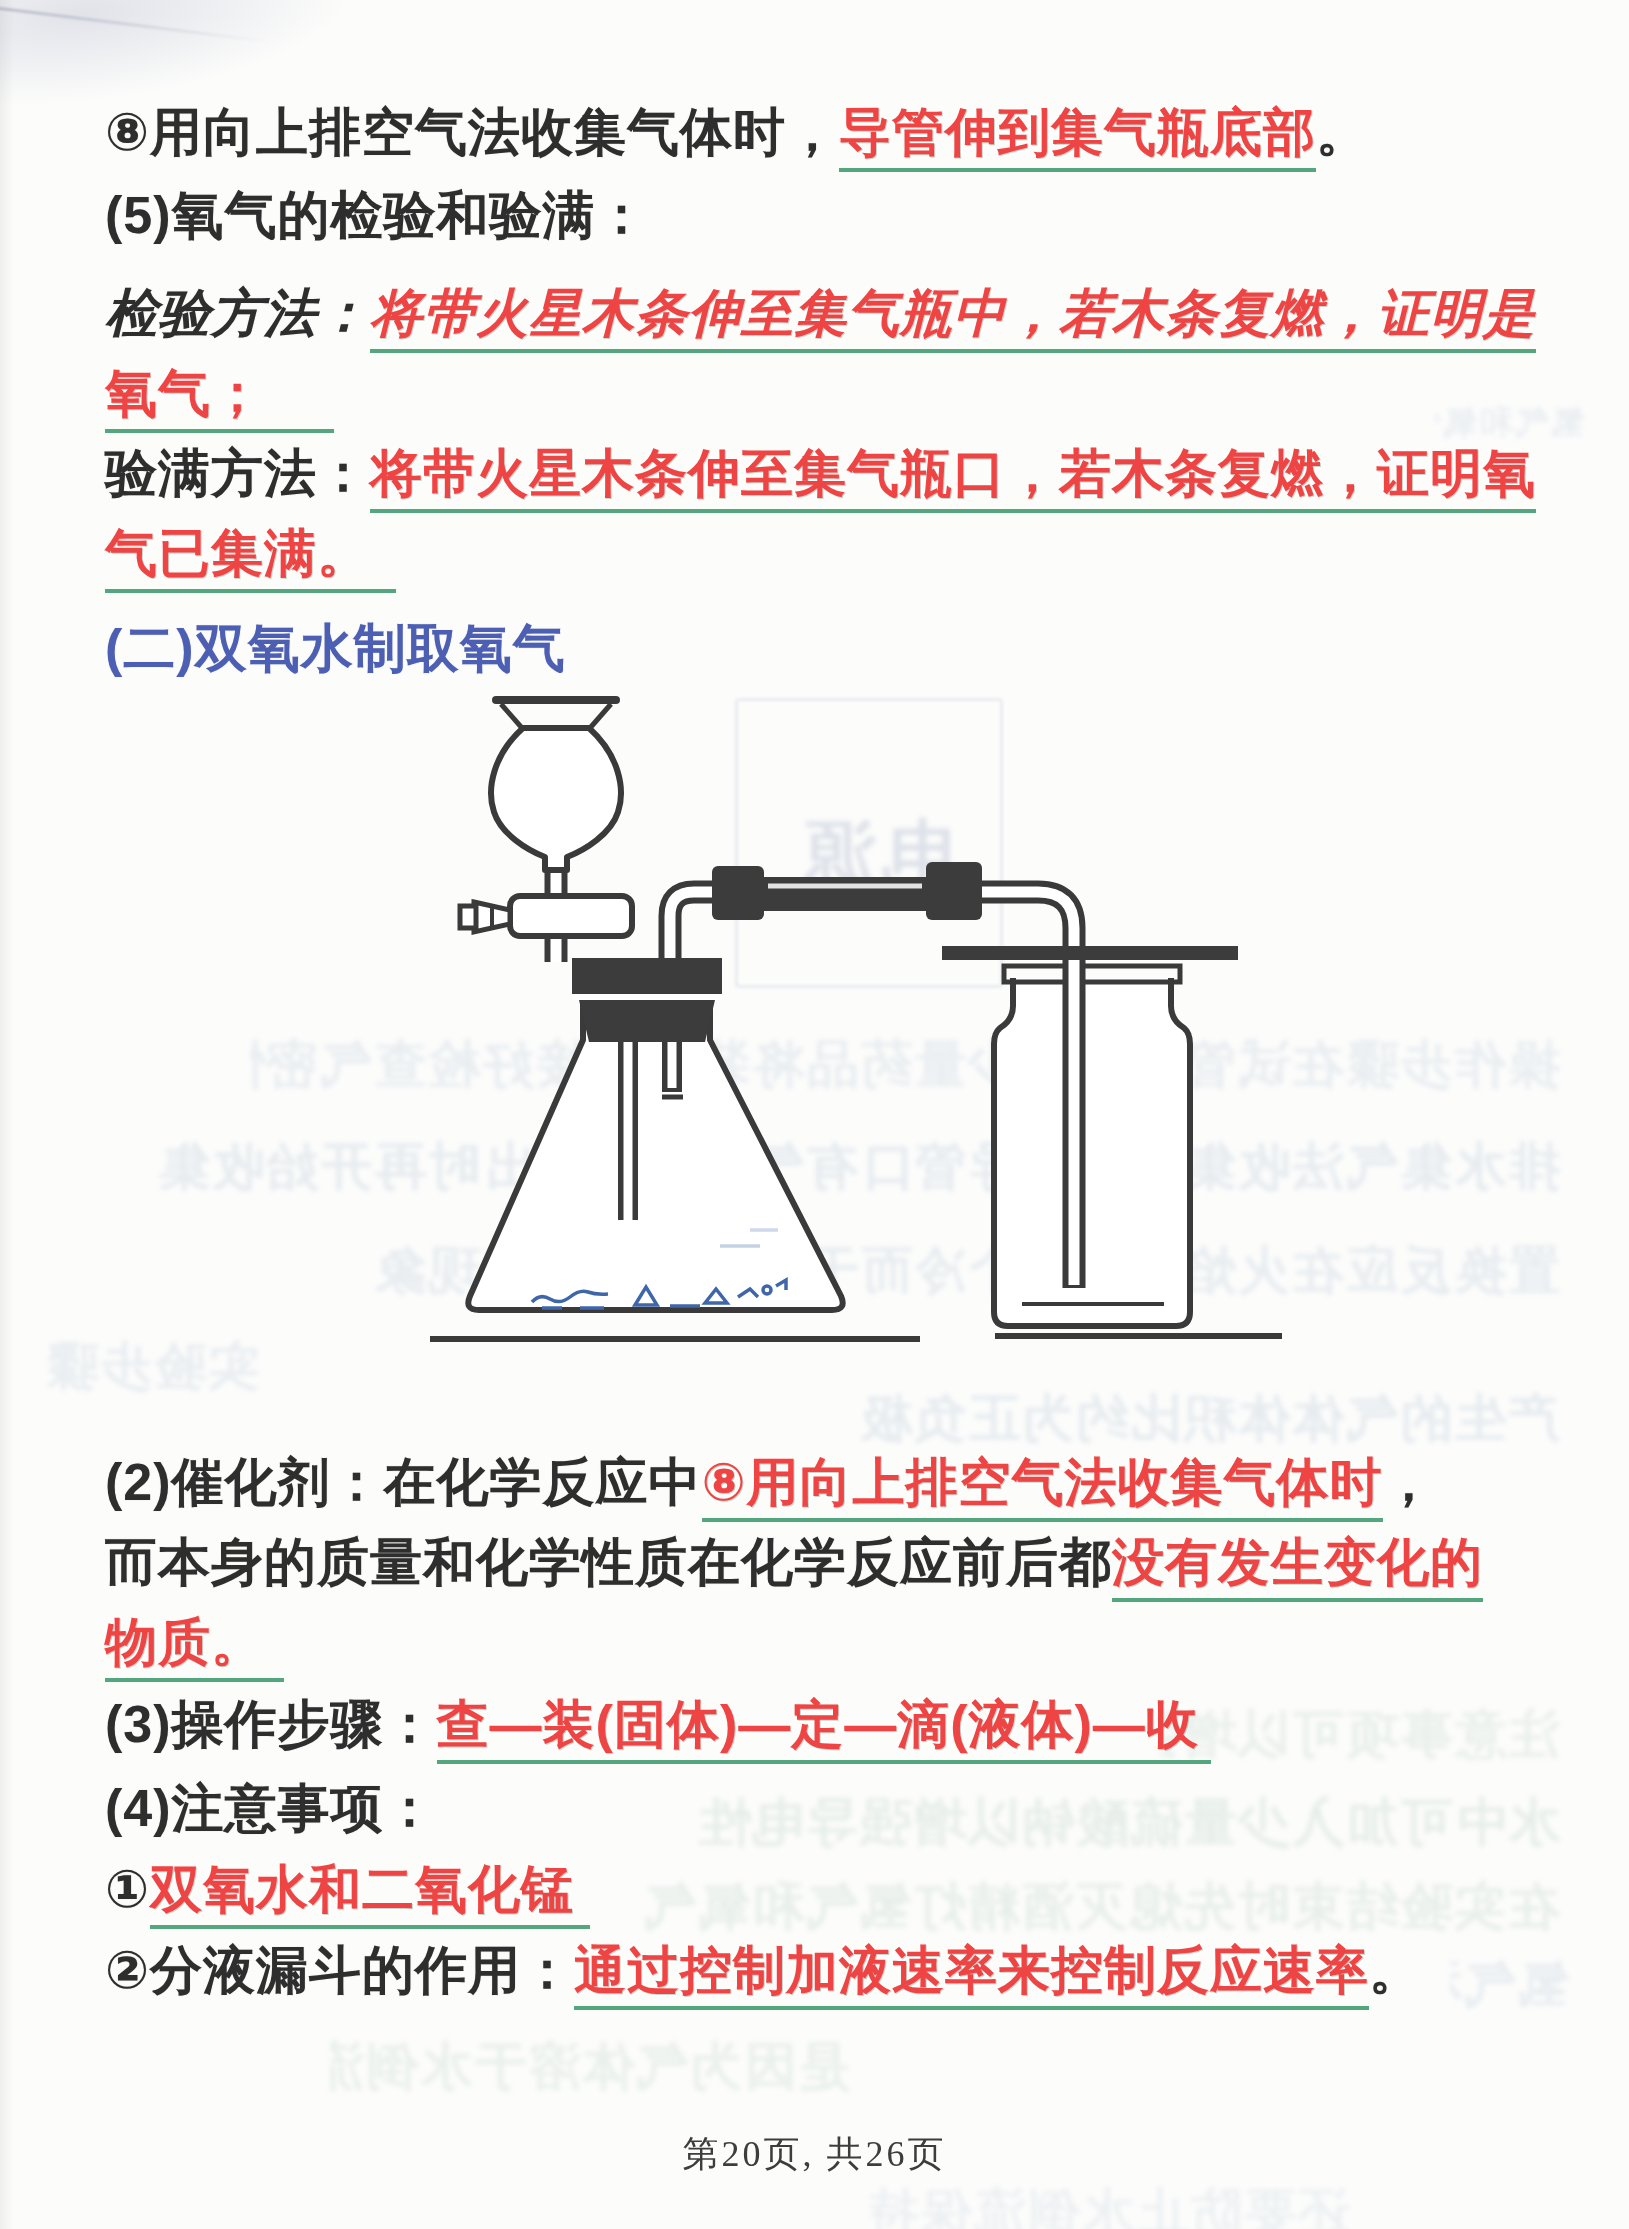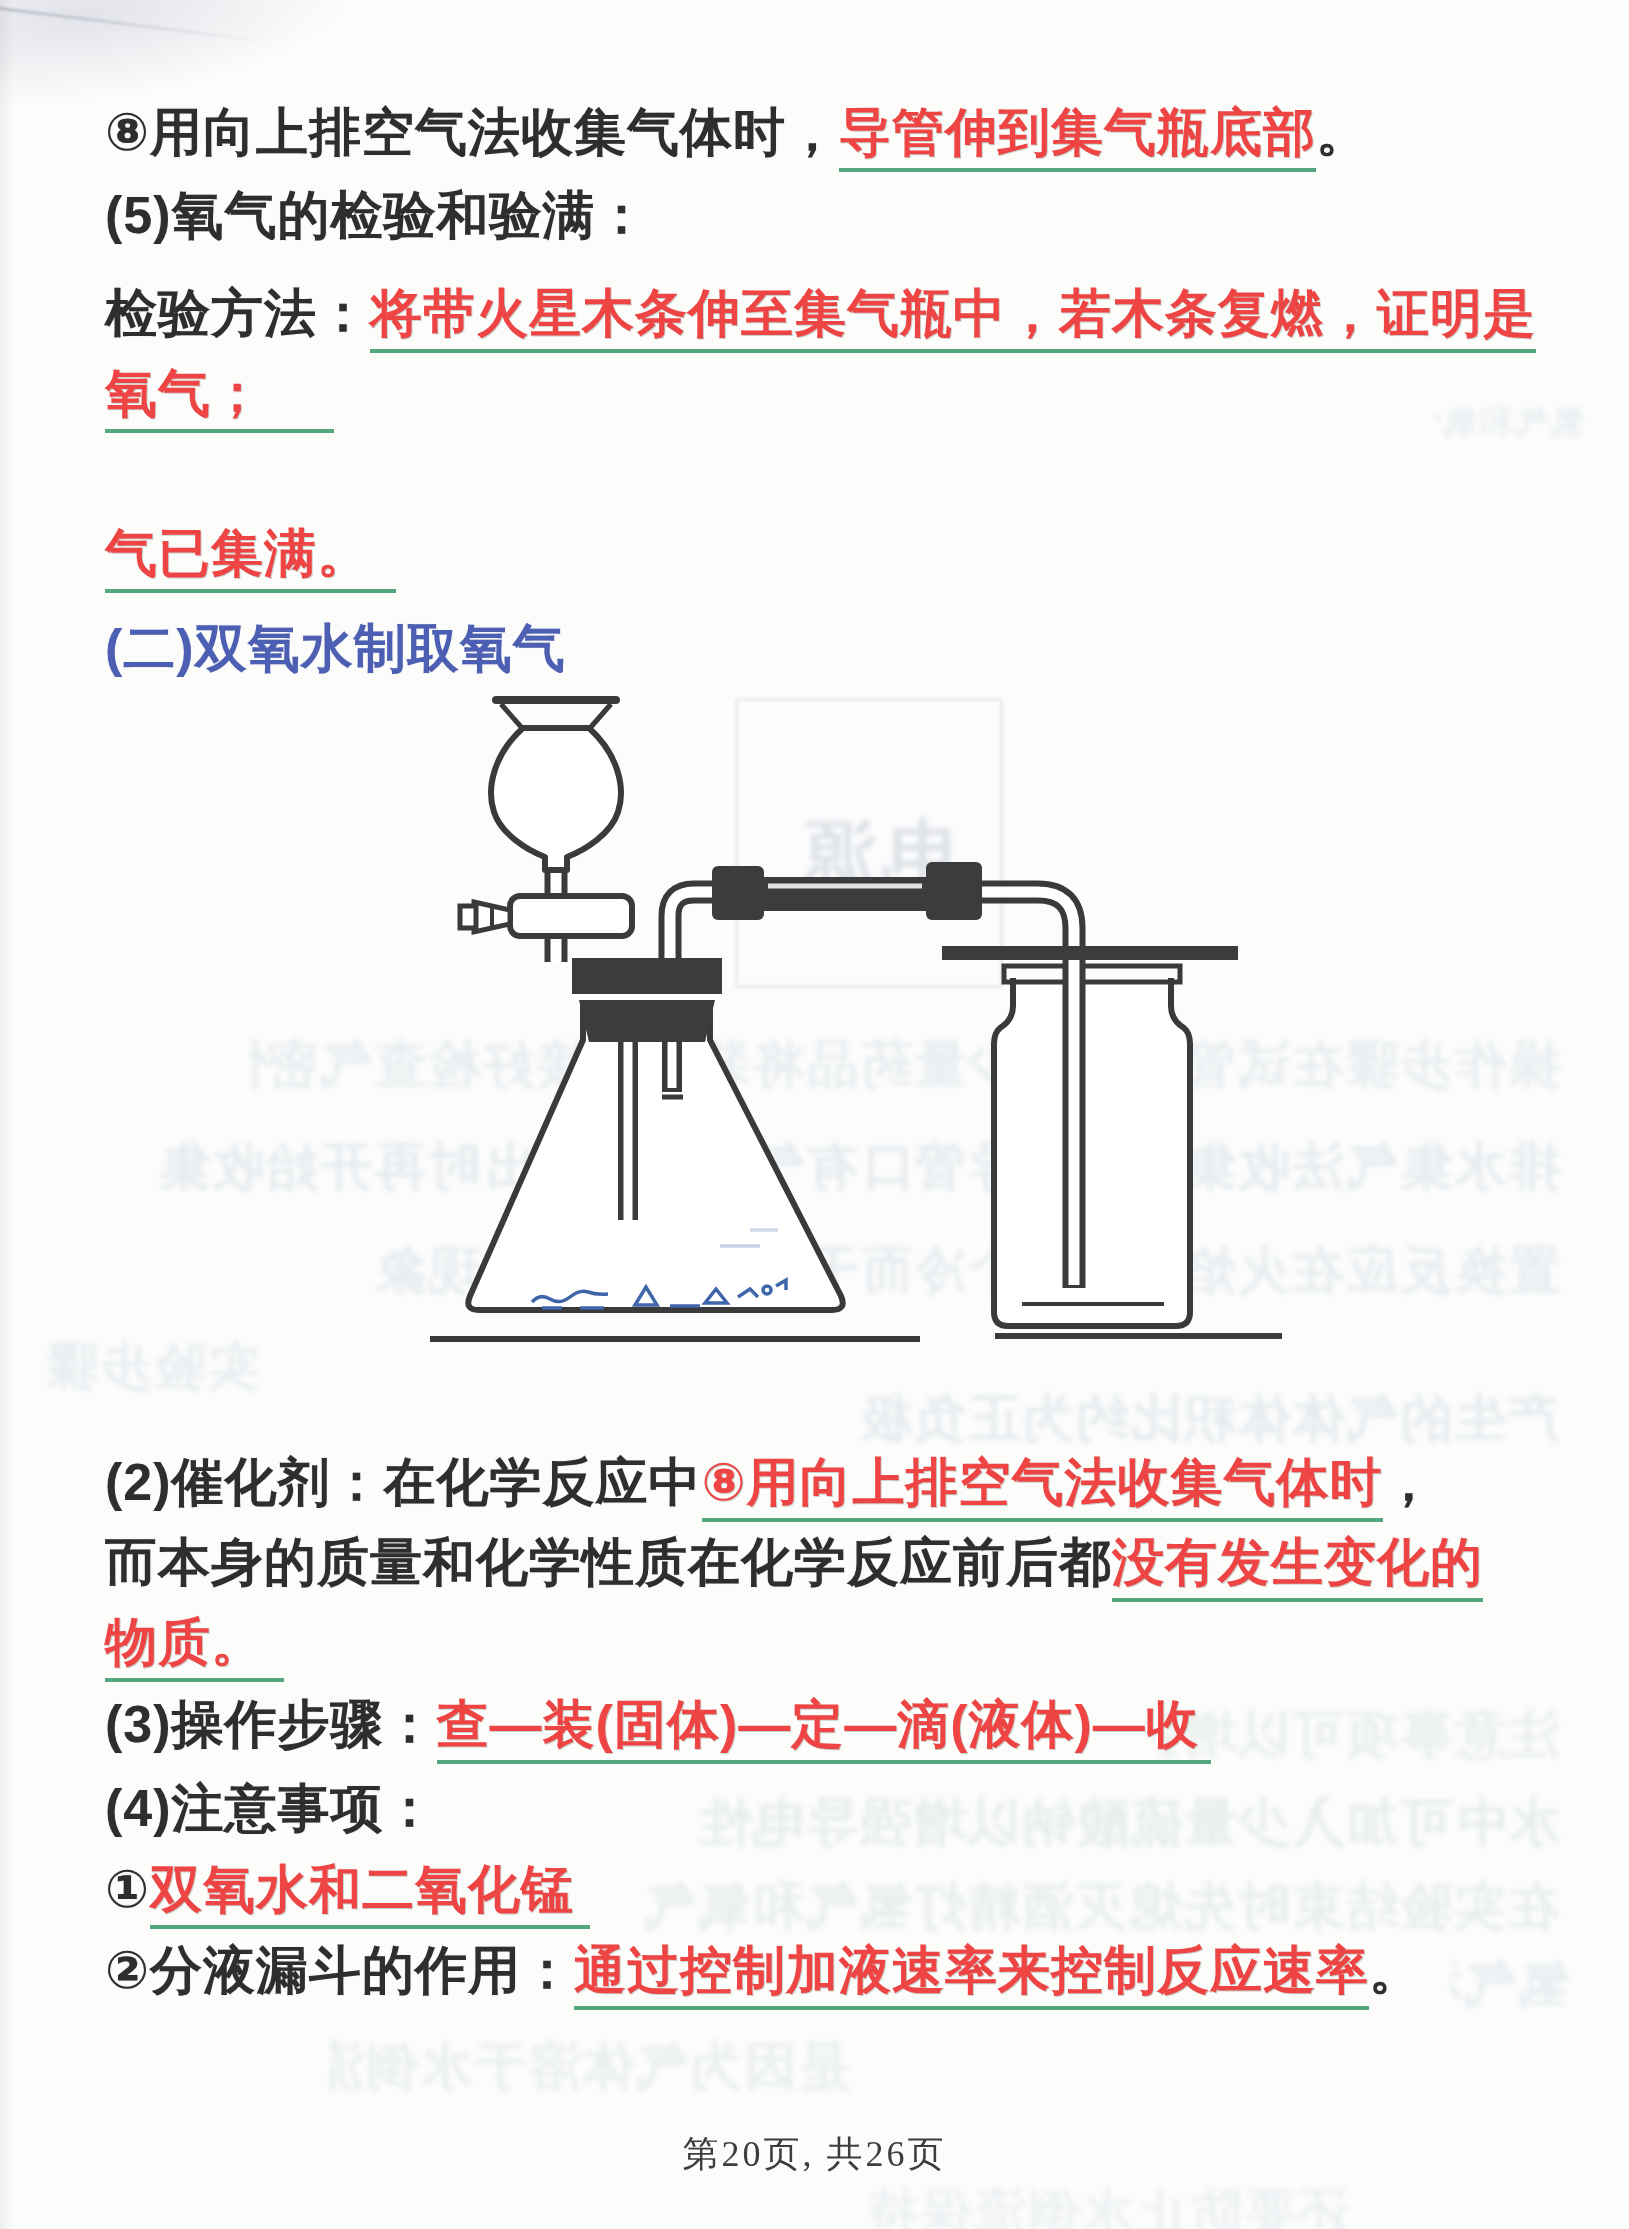--- a/index.html
+++ b/index.html
@@ -79,24 +79,25 @@
   <div class="bleed green" style="left:620px; top:1872px; width:940px; opacity:.14;">在实验结束时先熄灭酒精灯氢气和氧气</div>
   <div class="bleed" style="left:1450px; top:1950px; width:120px;">氢气和氧气混合</div>
   <div class="bleed green" style="left:330px; top:2032px; width:520px;">是因为气体溶于水倒流使试管炸裂</div>
   <div class="bleed" style="left:870px; top:2178px; width:480px; opacity:.1;">还要防止水倒流保持试管口略低</div>
   <div class="bleed" style="left:1435px; top:400px; width:150px; font-size:34px; opacity:.12;">氢气和氧气混合</div>
 
   <div class="tl" style="left:105px; top:100px;"><span>⑧用向上排空气法收集气体时，</span><span class="g">导管伸到集气瓶底部</span><span>。</span></div>
 
   <div class="tl" style="left:105px; top:183px;">(5)氧气的检验和验满：</div>
 
-  <div class="tl" style="left:105px; top:281px;"><span>检验方法：</span><span class="g">将带火星木条伸至集气瓶中，若木条复燃，证明是</span></div>
+  <div class="tl" style="left:105px; top:281px;font-style:italic;"><span>检验方法：</span><span class="g">将带火星木条伸至集气瓶中，若木条复燃，证明是</span></div>
 
   <div class="tl" style="left:105px; top:361px;"><span class="g pr70">氧气；</span></div>
 
+  <div class="tl" style="left:105px; top:441px;"><span>验满方法：</span><span class="g">将带火星木条伸至集气瓶口，若木条复燃，证明氧</span></div>
 
   <div class="tl" style="left:105px; top:521px;"><span class="g pr26">气已集满。</span></div>
 
   <div class="tl blue" style="left:105px; top:604px;">(二)双氧水制取氧气</div>
 
   <svg class="diagram" width="1020" height="660" viewBox="0 0 1020 660">
 
     <g stroke="#3a3a3a" stroke-width="6">
       <line x1="150" y1="649" x2="640" y2="649"></line>
       <line x1="715" y1="646" x2="1002" y2="646"></line>

